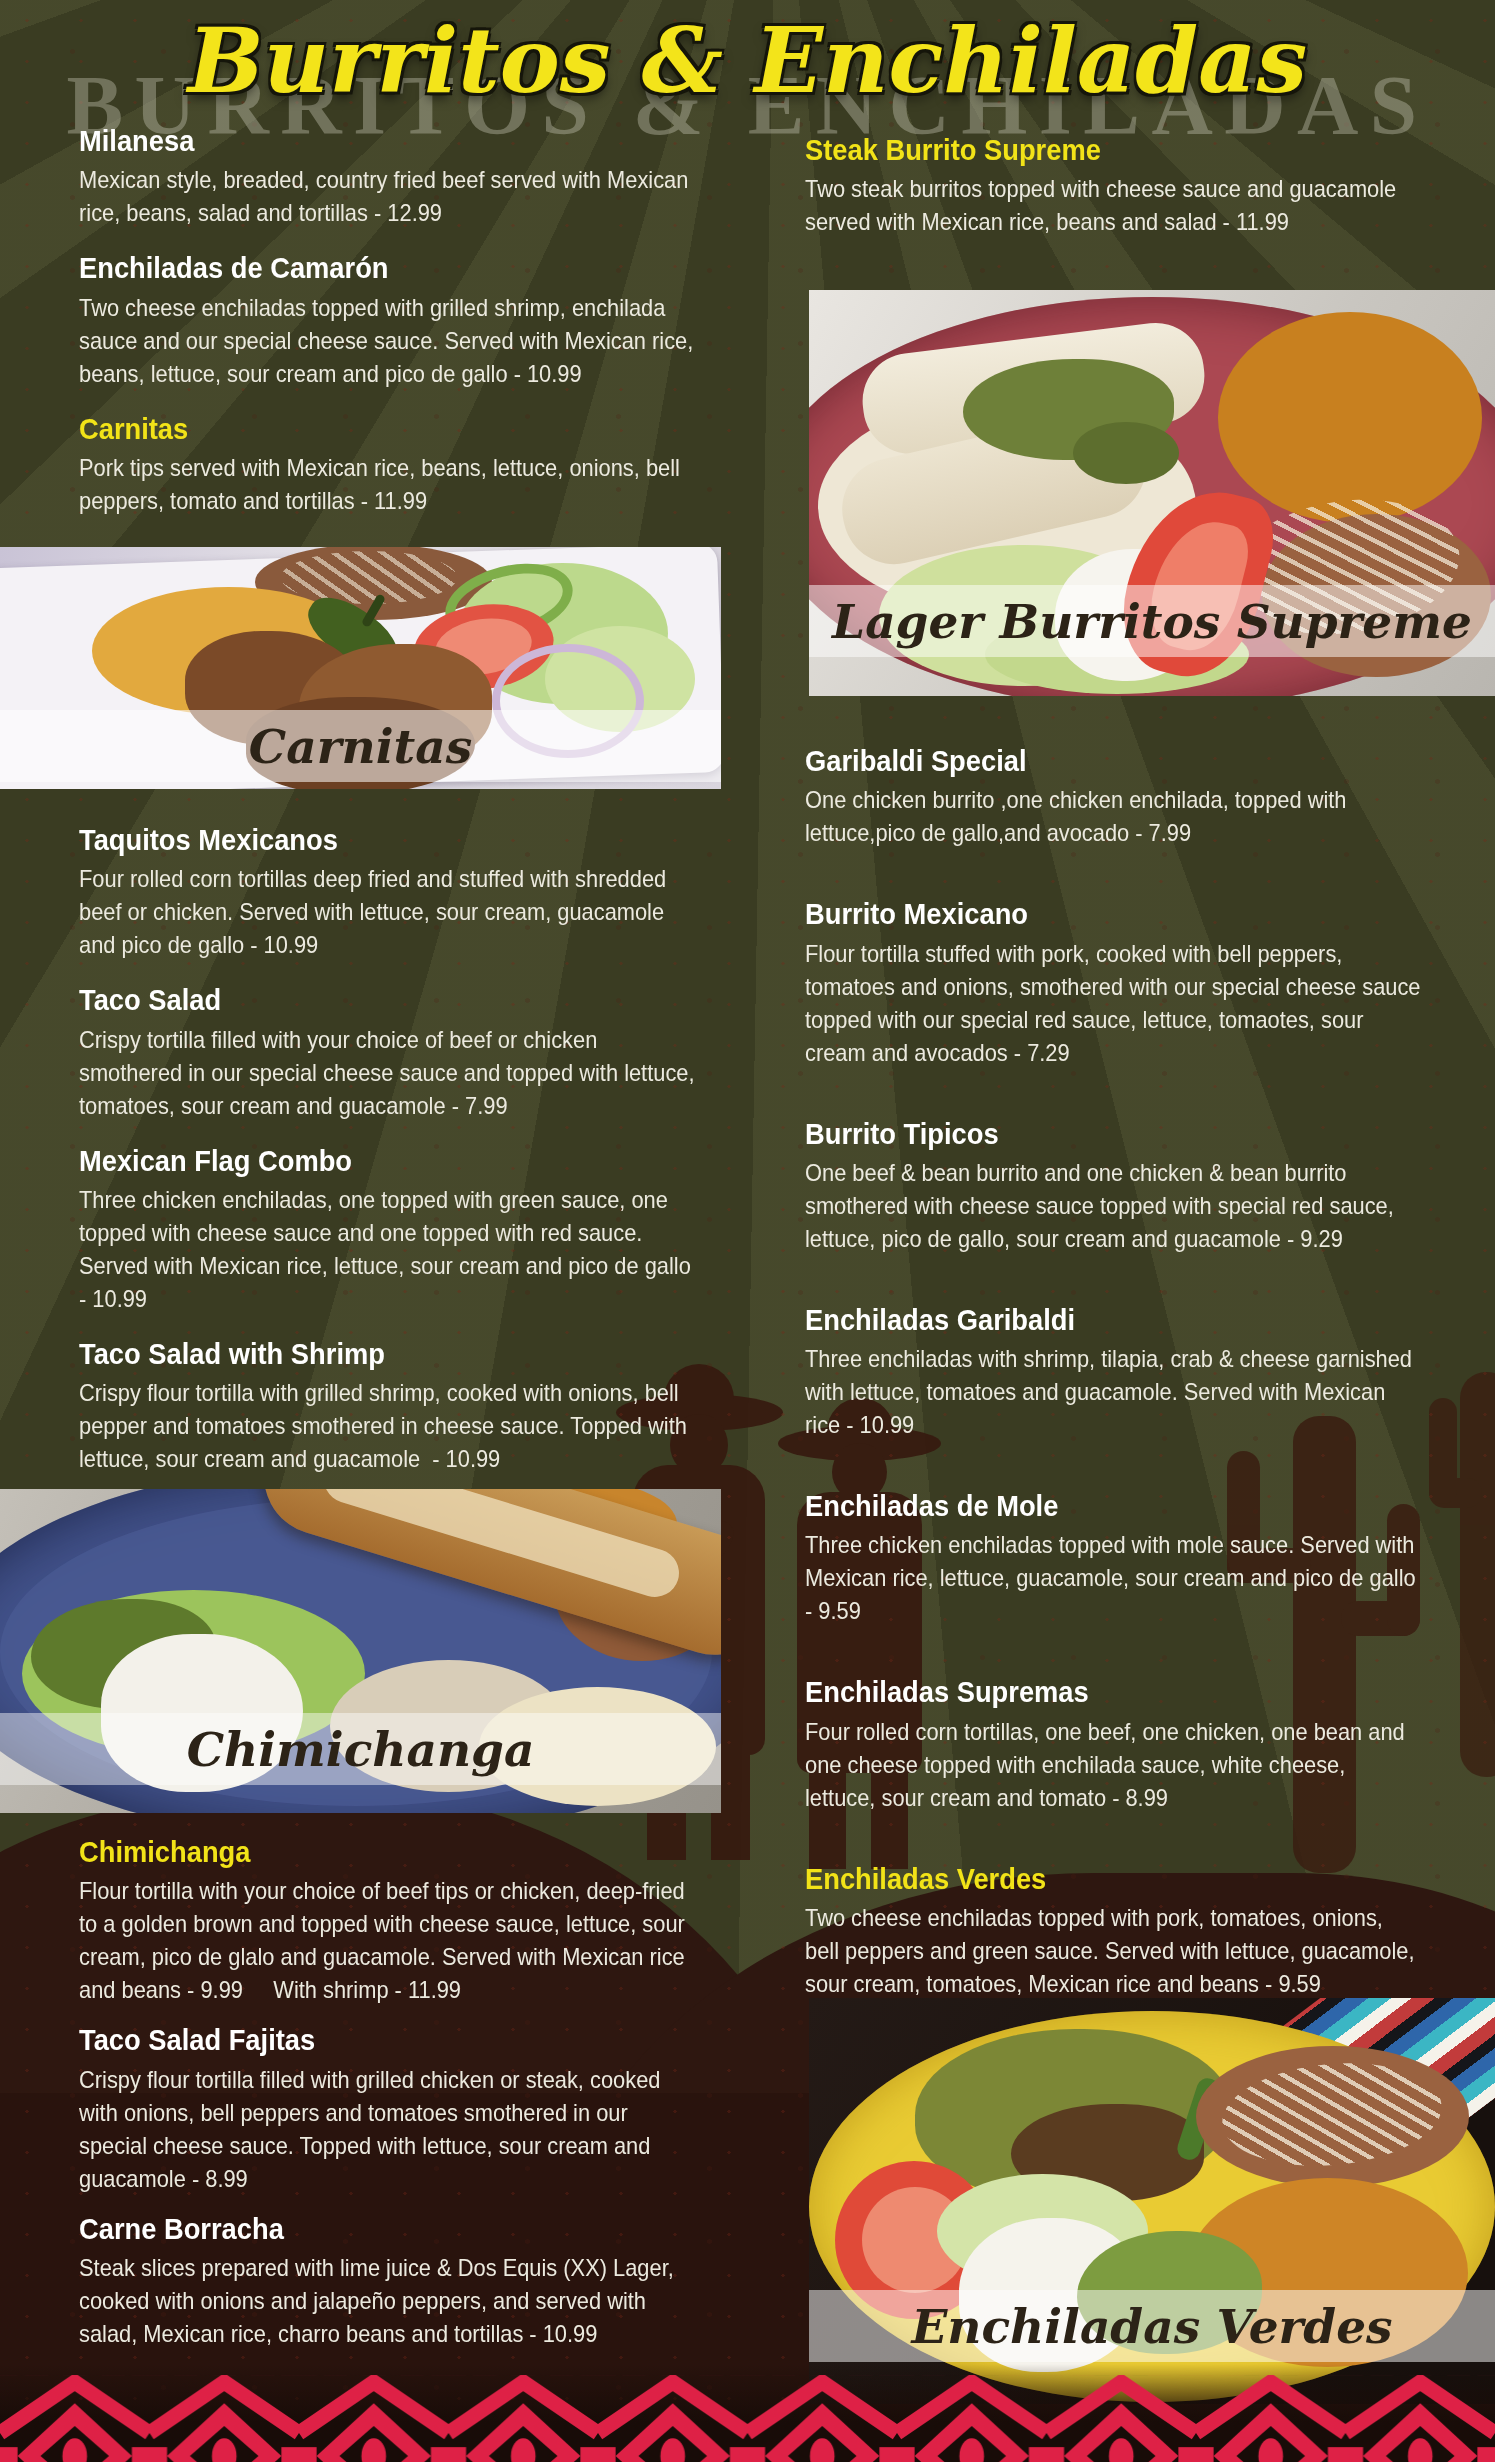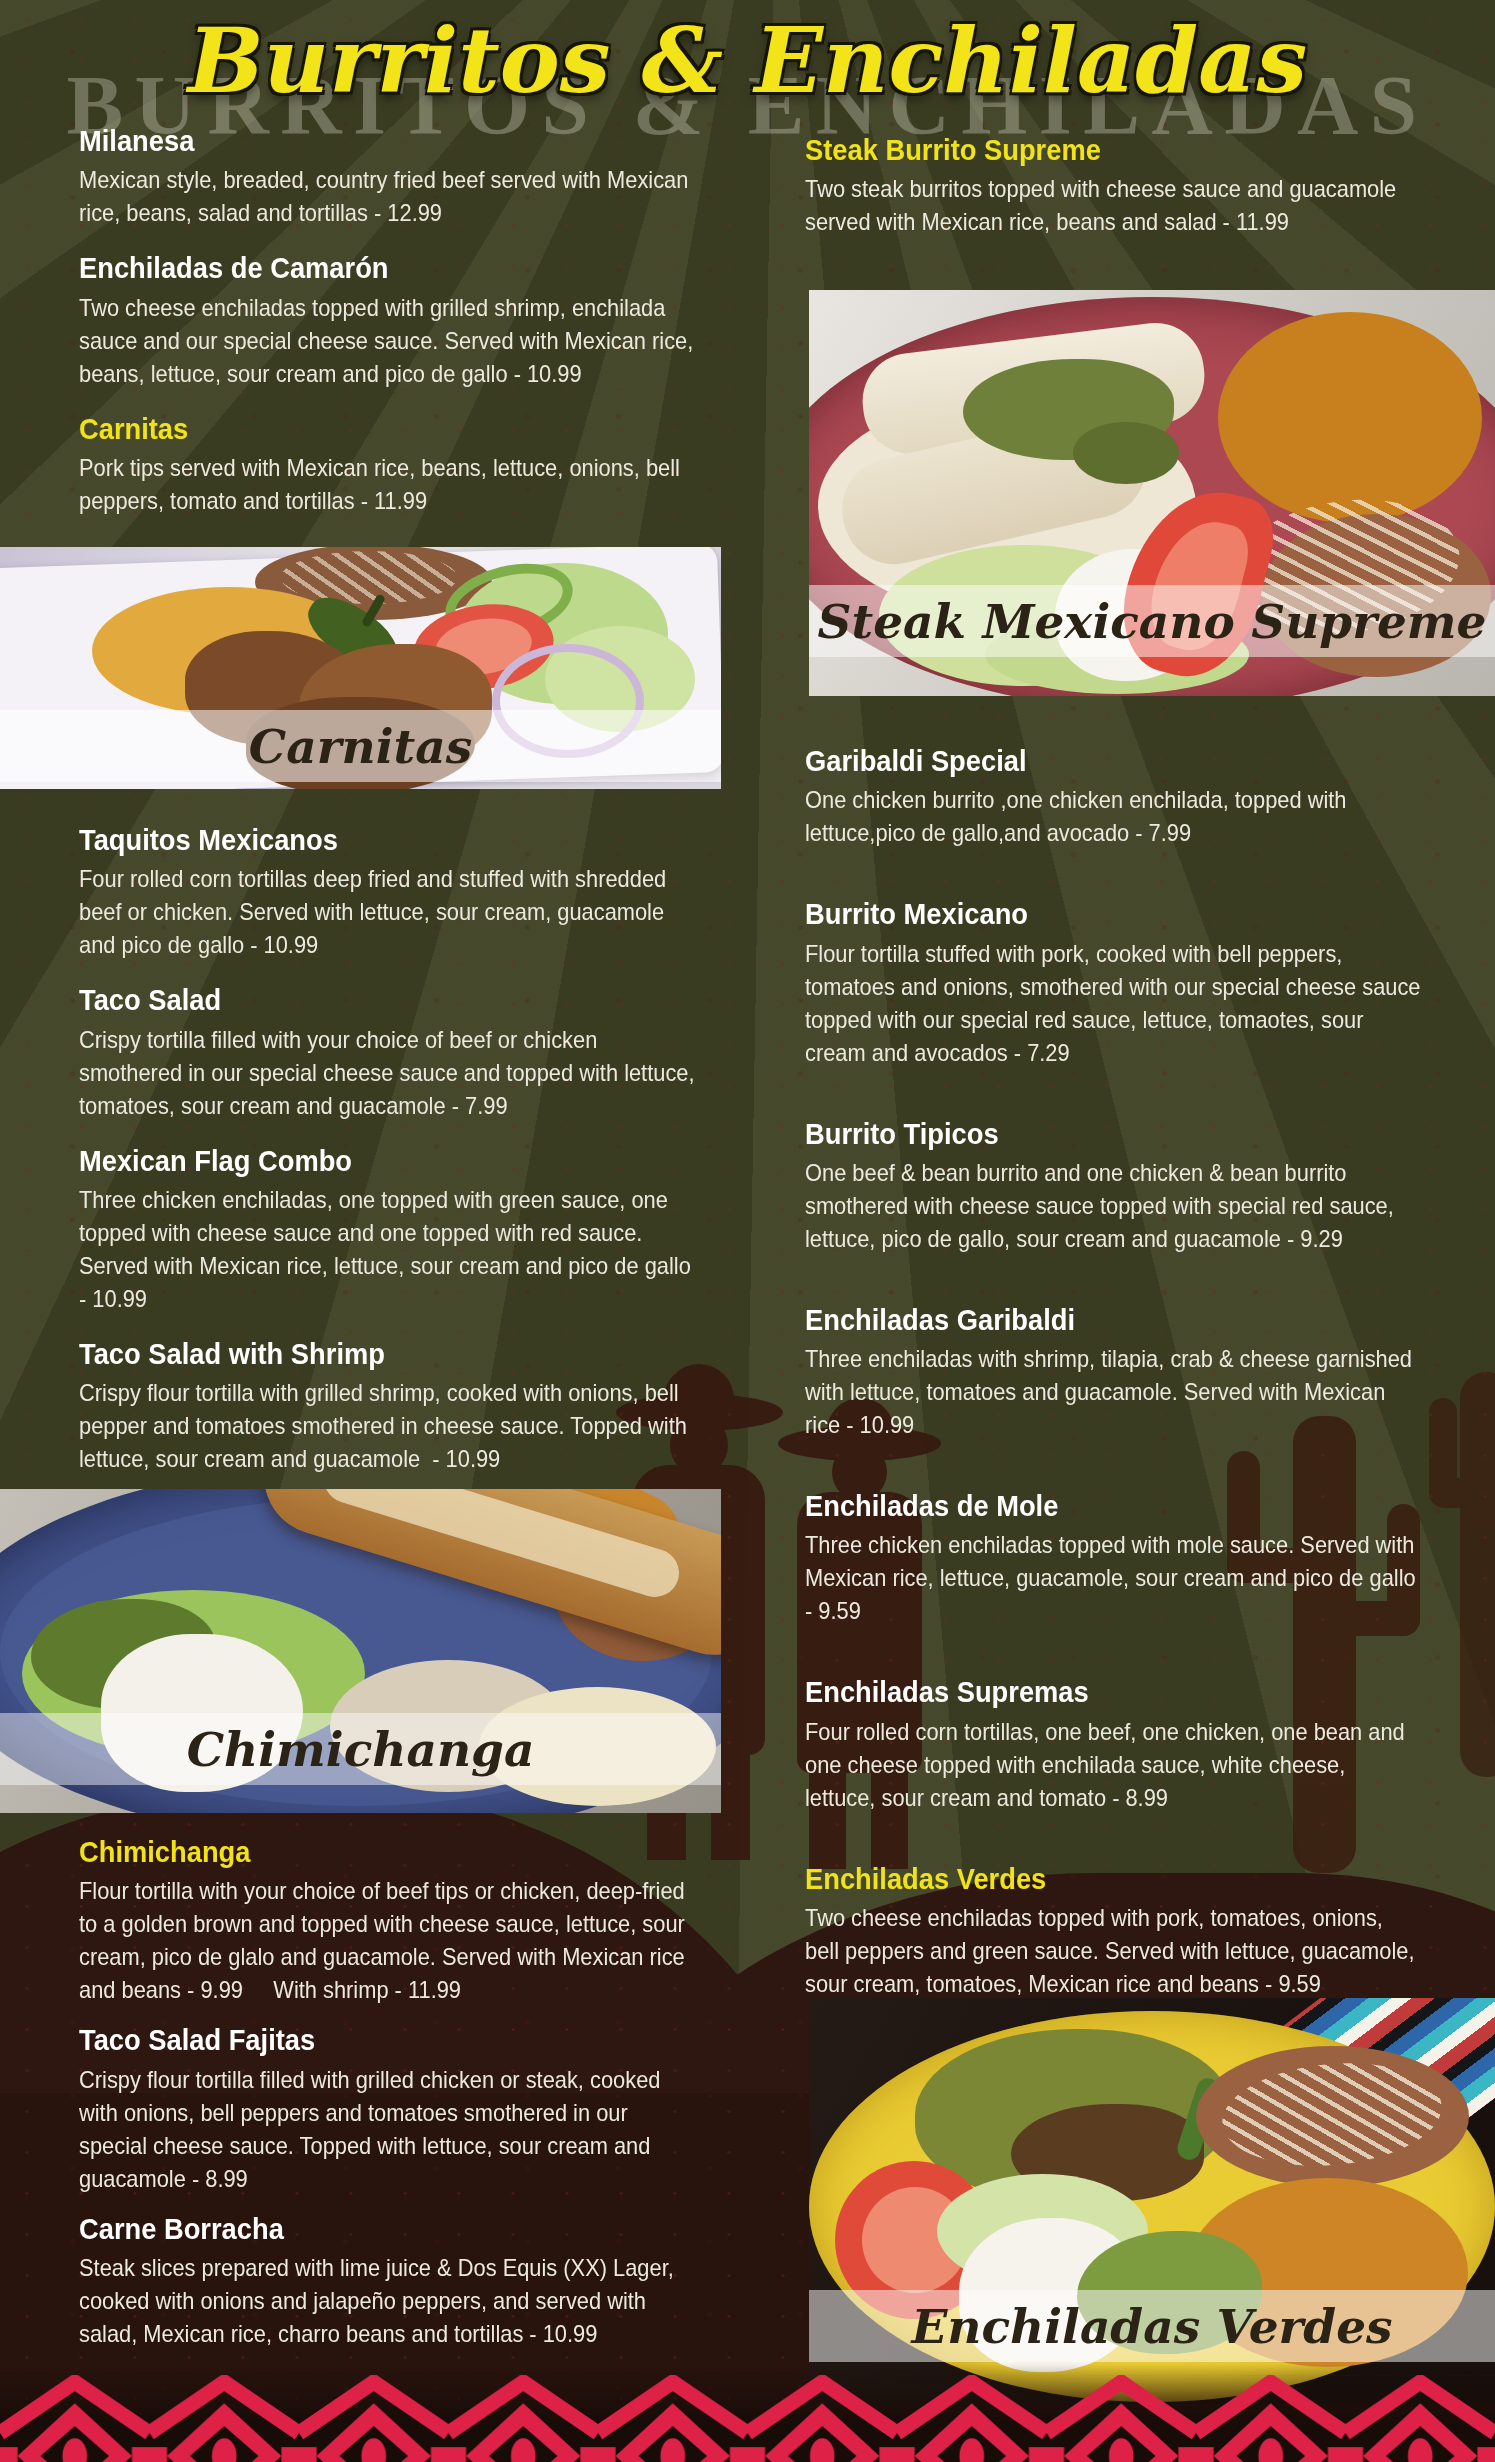--- a/index.html
+++ b/index.html
@@ -234,21 +234,21 @@
   <div class="el rnd" style="left:264px;top:132px;width:106px;height:62px;background:#5d6e2e;"></div>
   <div class="el rnd dots-rice" style="left:409px;top:22px;width:264px;height:211px;background:#c8801f;"></div>
   <div class="el rnd" style="left:453px;top:224px;width:229px;height:163px;background:#9a6240;"></div>
   <div class="el rnd shred" style="left:422px;top:211px;width:229px;height:132px;opacity:.75;transform:rotate(-8deg);"></div>
   <div class="el rnd" style="left:70px;top:255px;width:290px;height:141px;background:#cfe09d;"></div>
   <div class="el rnd" style="left:176px;top:325px;width:264px;height:79px;background:#c2d88c;"></div>
   <div class="el rnd" style="left:246px;top:259px;width:154px;height:132px;background:#f6f4ee;border-radius:52% 48% 55% 45%;"></div>
   <div class="el" style="left:321px;top:198px;width:132px;height:189px;background:#e0493a;border-radius:70% 30% 55% 45%;transform:rotate(14deg);"></div>
   <div class="el" style="left:347px;top:229px;width:84px;height:132px;background:#ef7e68;border-radius:70% 30% 55% 45%;transform:rotate(14deg);"></div>
   <div class="caption-band" style="bottom:39px;background:rgba(255,255,255,.5);">
-    <span class="caption">Steak Mexicano Supreme</span>
+    <span class="caption">Lager Burritos Supreme</span>
   </div>
 </div>
 
 <div class="photo" style="left:0;top:1489px;width:721px;height:324px;background:linear-gradient(115deg,#c4c0b8,#a5a199 55%,#96928a);">
   <div class="el rnd" style="left:-62px;top:-26px;width:835px;height:378px;background:#42528a;box-shadow:inset 0 0 62px rgba(15,22,50,.7);"></div>
   <div class="el rnd" style="left:0px;top:8.8px;width:712px;height:308px;background:#4d5d96;opacity:.6;"></div>
   <div class="el rnd dots-rice" style="left:475px;top:-8.8px;width:202px;height:88px;background:#c8852c;"></div>
   <div class="el rnd" style="left:554px;top:31px;width:176px;height:141px;background:#8f5a38;"></div>
   <div class="el rnd shred" style="left:572px;top:40px;width:132px;height:97px;opacity:.7;"></div>
   <div class="el" style="left:255px;top:-13px;width:528px;height:119px;background:linear-gradient(#c89a56,#a56c2e);border-radius:62px;transform:rotate(17deg);box-shadow:0 7px 12.3px rgba(30,20,10,.4);"></div>

